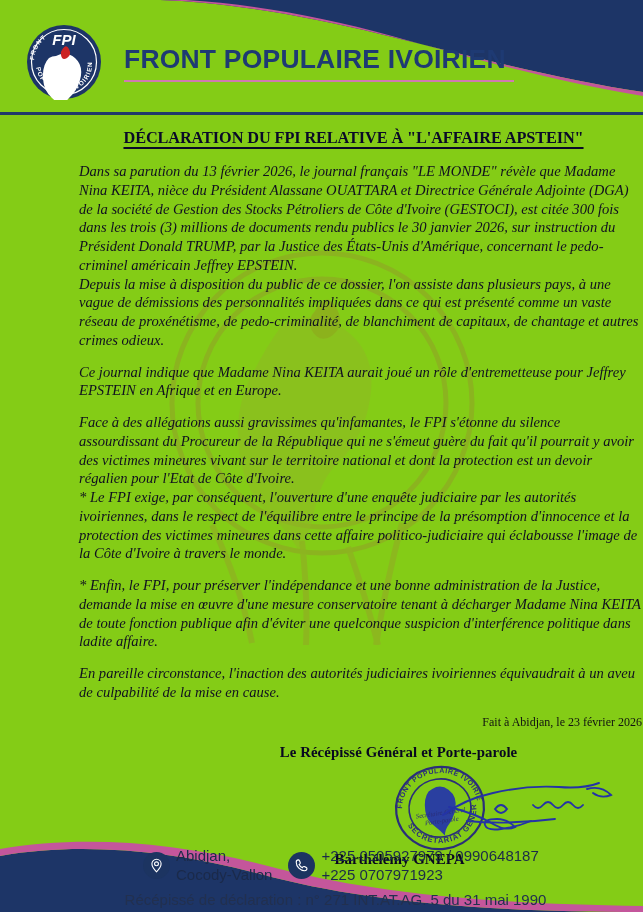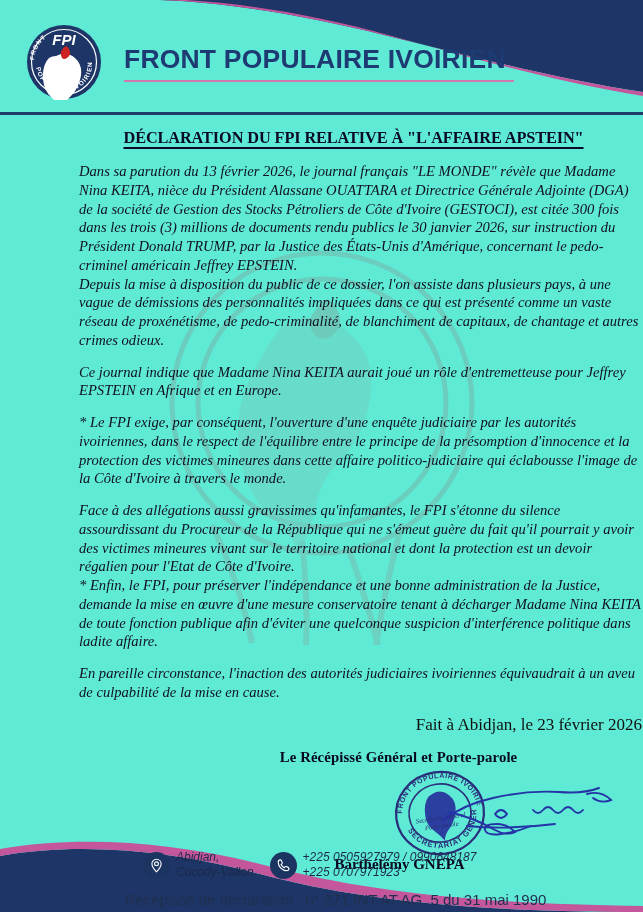--- a/index.html
+++ b/index.html
@@ -13,21 +13,21 @@
     position: relative;
     overflow: hidden;
     font-family: "Liberation Serif", serif;
     color: #111111;
   }
 
   
   #page {
     position: absolute;
     inset: 0;
-    background: #5eead4;
+    background: #84cc16;
   }
 
   
   #header {
     position: absolute;
     top: 0; left: 0;
     width: 643px;
     height: 108px;
     overflow: hidden;
   }
@@ -117,21 +117,21 @@
   }
   #first-para-wrap {
     margin-top: 14px;
     font-style: italic;
   }
 
   
   #place-date {
     margin: 2px 33px 0 0;
     text-align: right;
-    font-size: 17px;
+    font-size: 12px;
   }
   #signature-block {
     margin-top: 14px;
     text-align: center;
     position: relative;
   }
   #sig-role {
     font-weight: bold;
     font-size: 14.8px;
     letter-spacing: 0.1px;
@@ -202,25 +202,24 @@
     height: 27px;
     border-radius: 50%;
     background: #1c3461;
     display: flex;
     align-items: center;
     justify-content: center;
     flex: 0 0 auto;
     margin-right: 6px;
   }
   .foot-text {
-    font-size: 12px;
+    font-size: 15px;
     line-height: 1.27;
     color: #1b2a4a;
     white-space: nowrap;
-    font-style: italic;
   }
   #receipt-line {
     position: absolute;
     left: 0;
     bottom: 4px;
     width: 643px;
     text-align: center;
     padding-left: 28px;
     box-sizing: border-box;
     font-family: "Liberation Sans", sans-serif;
@@ -280,22 +279,22 @@
   <div id="header-rule"></div>
 
   <div id="content">
 
     <div id="doc-title">DÉCLARATION DU FPI RELATIVE À "L'AFFAIRE APSTEIN"</div>
 
     <div class="body-block" id="first-para-wrap">
       <p class="para tight">Dans sa parution du 13 février 2026, le journal français "LE MONDE" révèle que Madame Nina KEITA, nièce du Président Alassane OUATTARA et Directrice Générale Adjointe (DGA) de la société de Gestion des Stocks Pétroliers de Côte d'Ivoire (GESTOCI), est citée 300 fois dans les trois (3) millions de documents rendu publics le 30 janvier 2026, sur instruction du Président Donald TRUMP, par la Justice des États-Unis d'Amérique, concernant le pedo-criminel américain Jeffrey EPSTEIN.</p>
       <p class="para">Depuis la mise à disposition du public de ce dossier, l'on assiste dans plusieurs pays, à une vague de démissions des personnalités impliquées dans ce qui est présenté comme un vaste réseau de proxénétisme, de pedo-criminalité, de blanchiment de capitaux, de chantage et autres crimes odieux.</p>
       <p class="para">Ce journal indique que Madame Nina KEITA aurait joué un rôle d'entremetteuse pour Jeffrey EPSTEIN en Afrique et en Europe.</p>
+      <p class="para tight">Face à des allégations aussi gravissimes qu'infamantes, le FPI s'étonne du silence assourdissant du Procureur de la République qui ne s'émeut guère du fait qu'il  pourrait y avoir des victimes mineures vivant sur le territoire national et dont la protection est un devoir régalien pour l'Etat de Côte d'Ivoire.</p>
       <p class="para">* Le FPI exige, par conséquent, l'ouverture d'une enquête judiciaire par les autorités ivoiriennes, dans le respect de l'équilibre entre le principe de la présomption d'innocence et la protection des victimes mineures dans cette affaire politico-judiciaire qui éclabousse l'image de la Côte d'Ivoire à travers le monde.</p>
-      <p class="para tight">Face à des allégations aussi gravissimes qu'infamantes, le FPI s'étonne du silence assourdissant du Procureur de la République qui ne s'émeut guère du fait qu'il  pourrait y avoir des victimes mineures vivant sur le territoire national et dont la protection est un devoir régalien pour l'Etat de Côte d'Ivoire.</p>
       <p class="para">* Enfin, le FPI, pour préserver l'indépendance et une bonne administration de la Justice, demande la mise en œuvre d'une mesure conservatoire tenant à décharger Madame Nina KEITA de toute fonction publique afin d'éviter une quelconque suspicion d'interférence politique dans ladite affaire.</p>
       <p class="para">En pareille circonstance, l'inaction des autorités judiciaires ivoiriennes équivaudrait à un aveu de culpabilité de la mise en cause.</p>
     </div>
 
     <div id="place-date">Fait à Abidjan, le 23 février 2026</div>
 
     <div id="signature-block">
       <div id="sig-role">Le Récépissé Général et Porte-parole</div>
 
       <div id="stamp-area">

